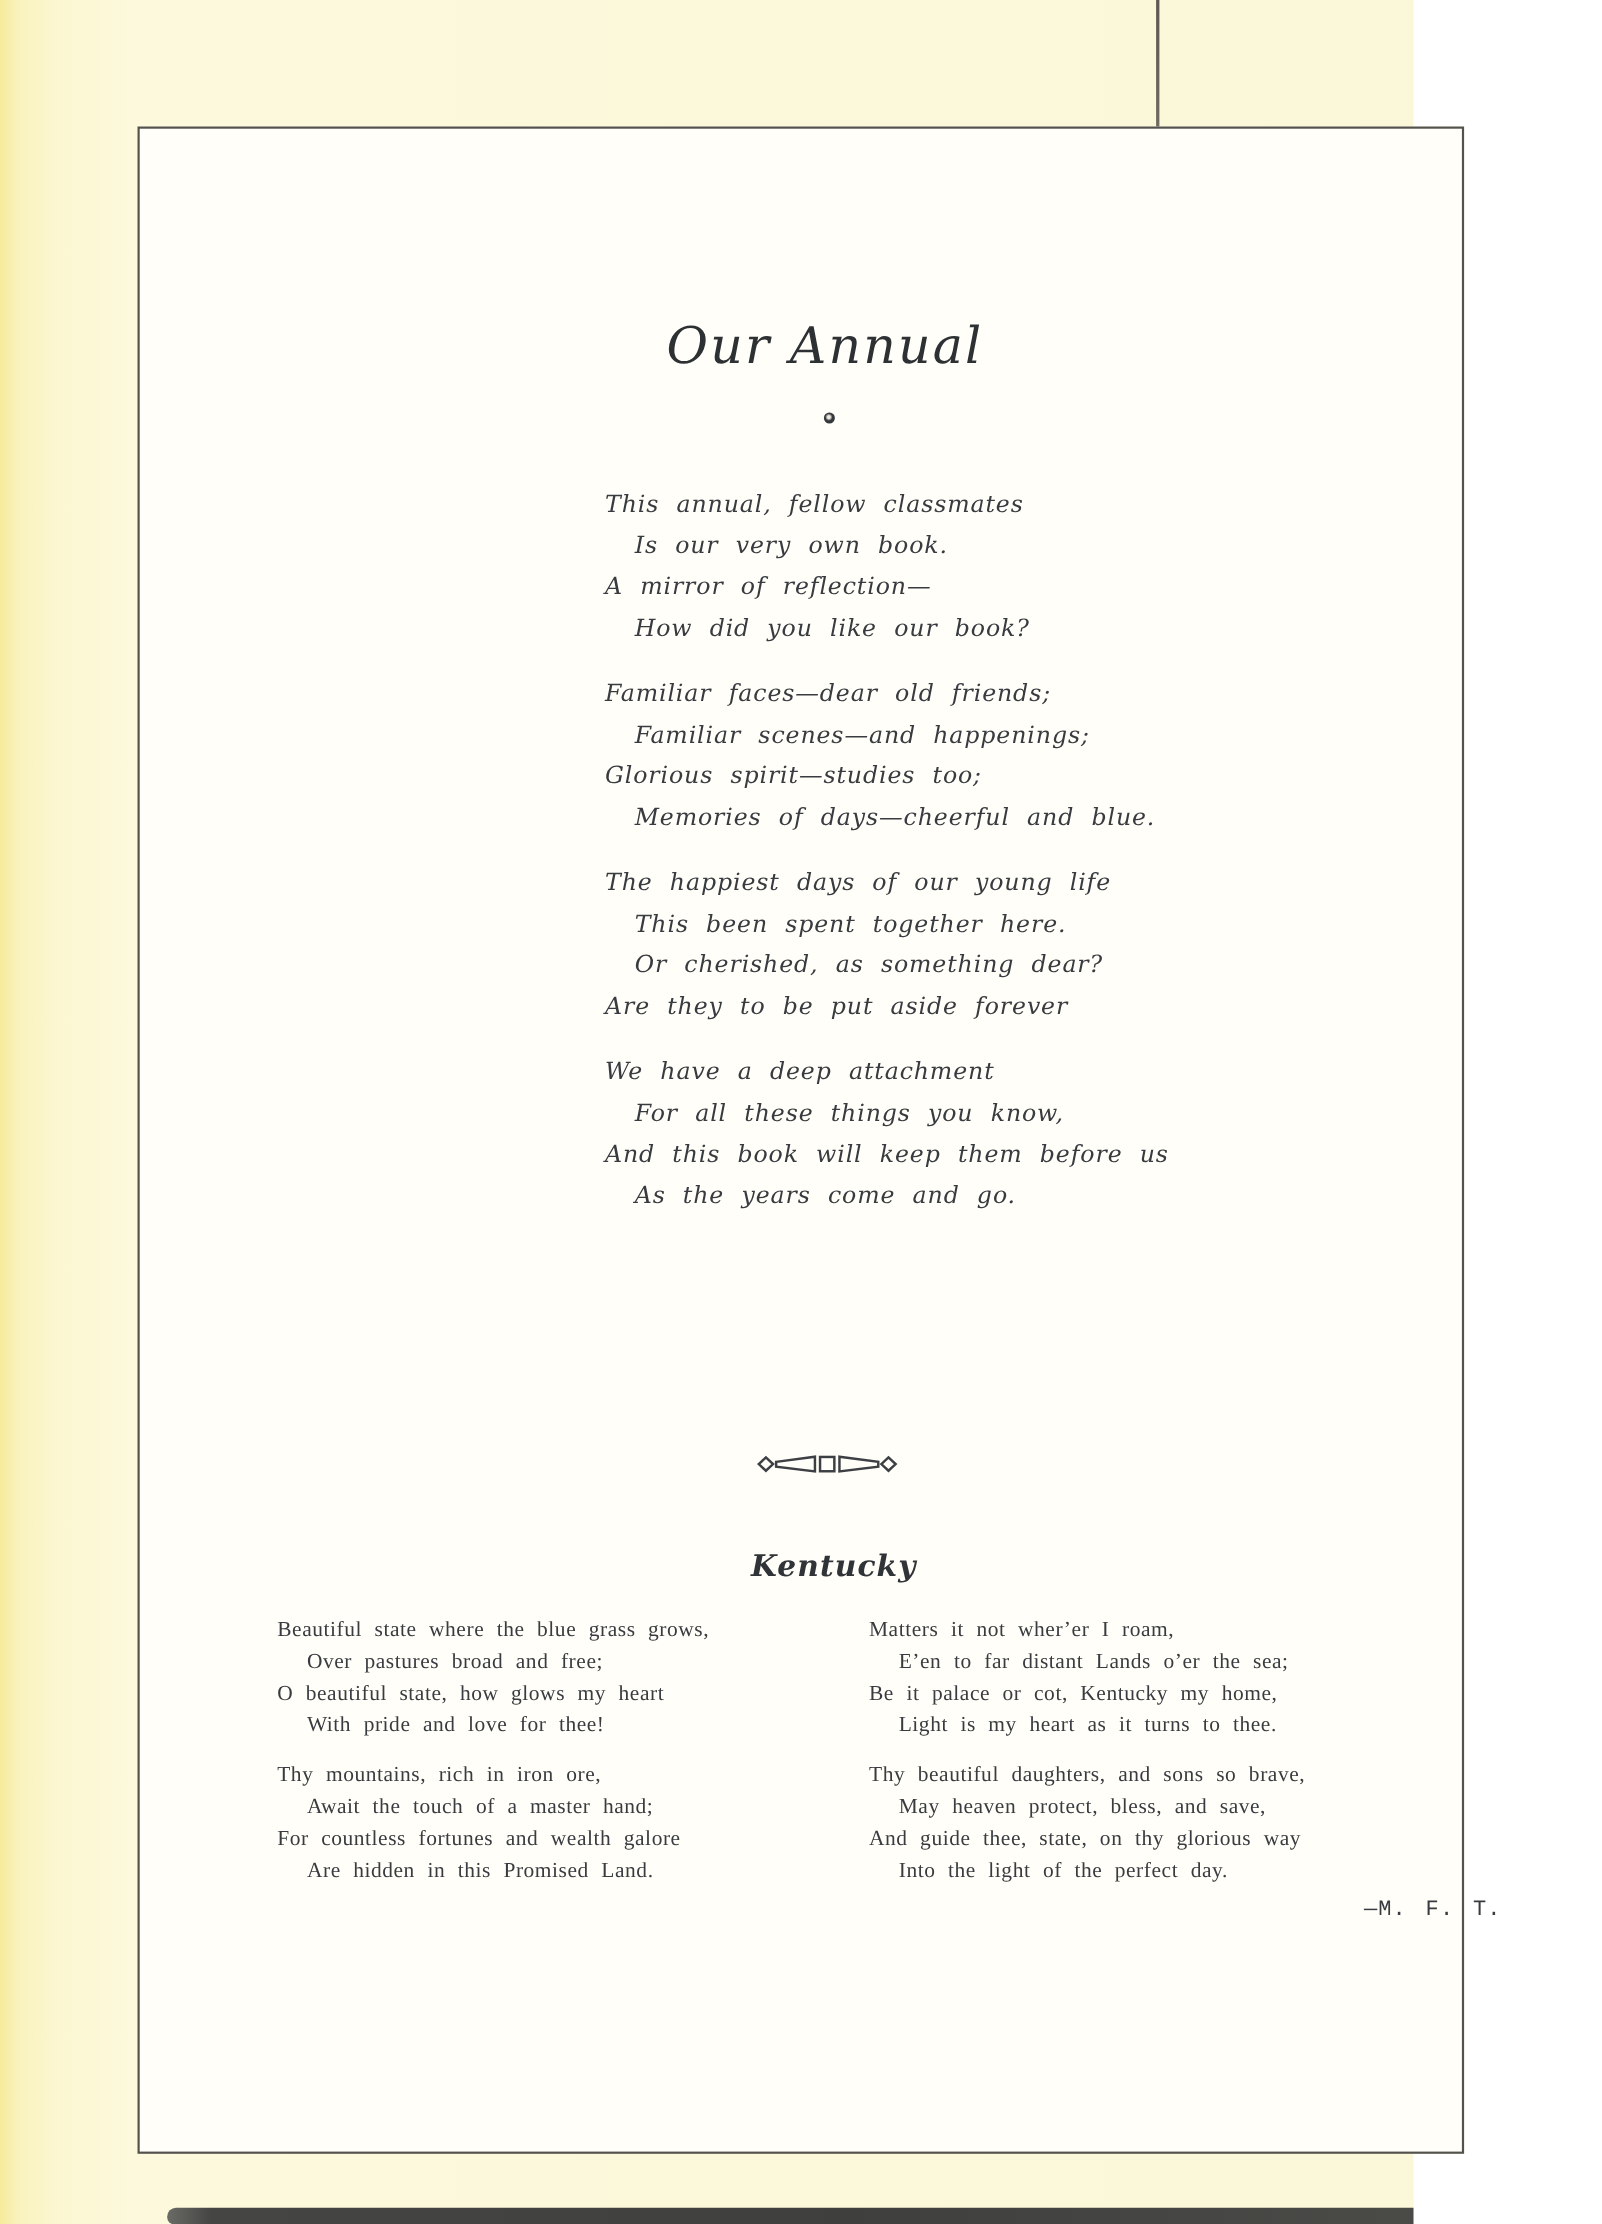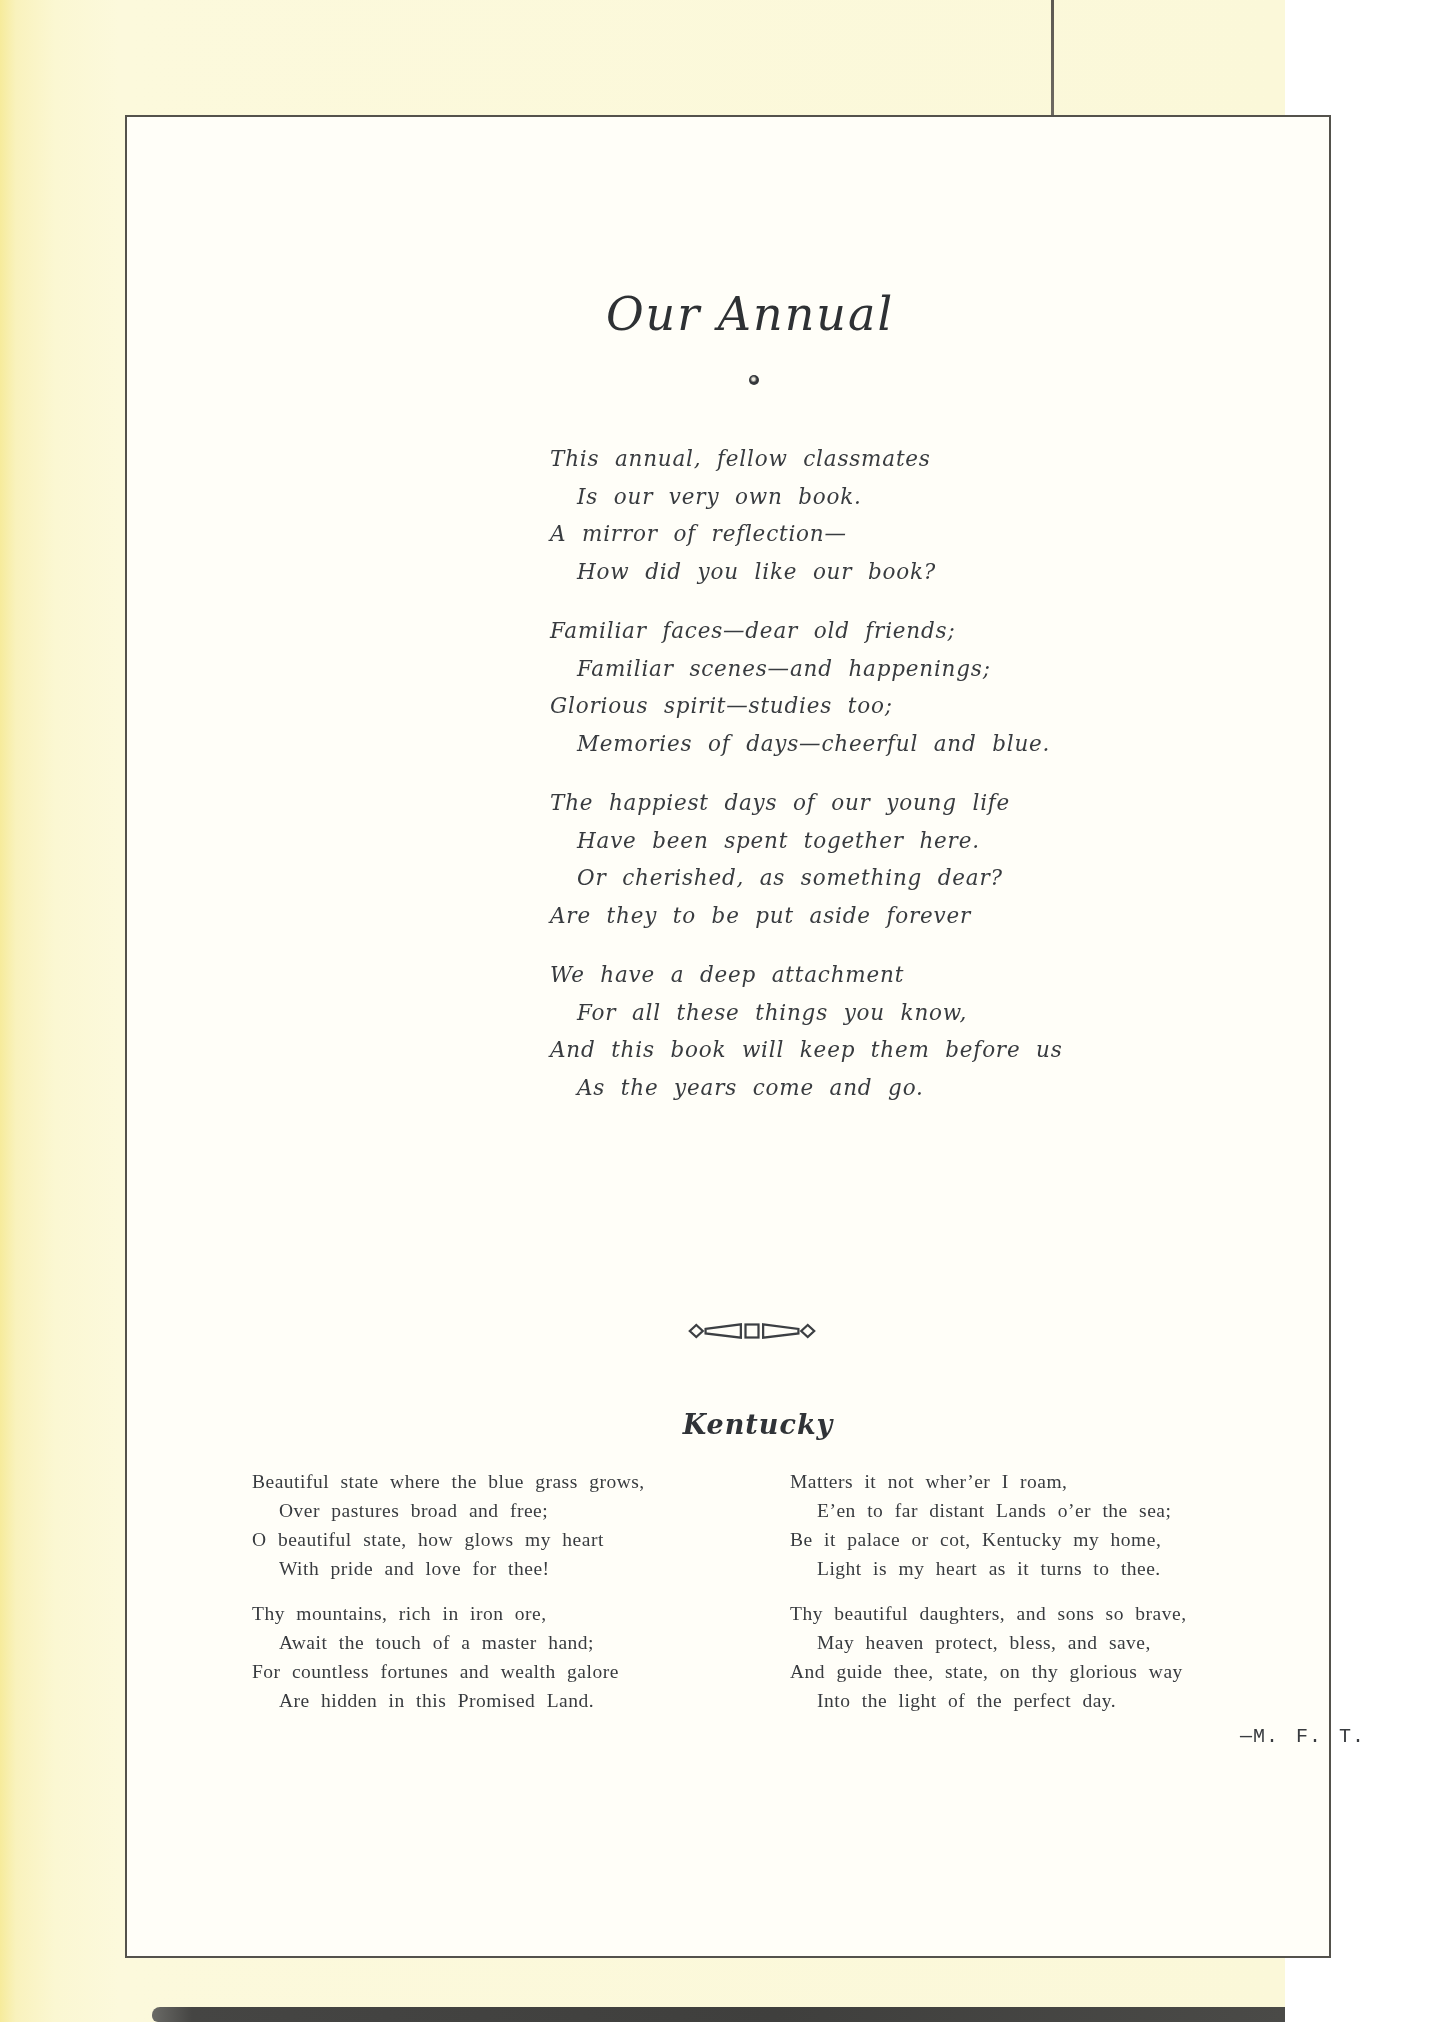--- a/index.html
+++ b/index.html
@@ -100,21 +100,21 @@
           <div class="line indent">How did you like our book?</div>
         </div>
         <div class="stanza">
           <div class="line">Familiar faces—dear old friends;</div>
           <div class="line indent">Familiar scenes—and happenings;</div>
           <div class="line">Glorious spirit—studies too;</div>
           <div class="line indent">Memories of days—cheerful and blue.</div>
         </div>
         <div class="stanza">
           <div class="line">The happiest days of our young life</div>
-          <div class="line indent">Have been spent together here.</div>
+          <div class="line indent">This been spent together here.</div>
           <div class="line indent">Or cherished, as something dear?</div>
           <div class="line">Are they to be put aside forever</div>
         </div>
         <div class="stanza">
           <div class="line">We have a deep attachment</div>
           <div class="line indent">For all these things you know,</div>
           <div class="line">And this book will keep them before us</div>
           <div class="line indent">As the years come and go.</div>
         </div>
       </div>

